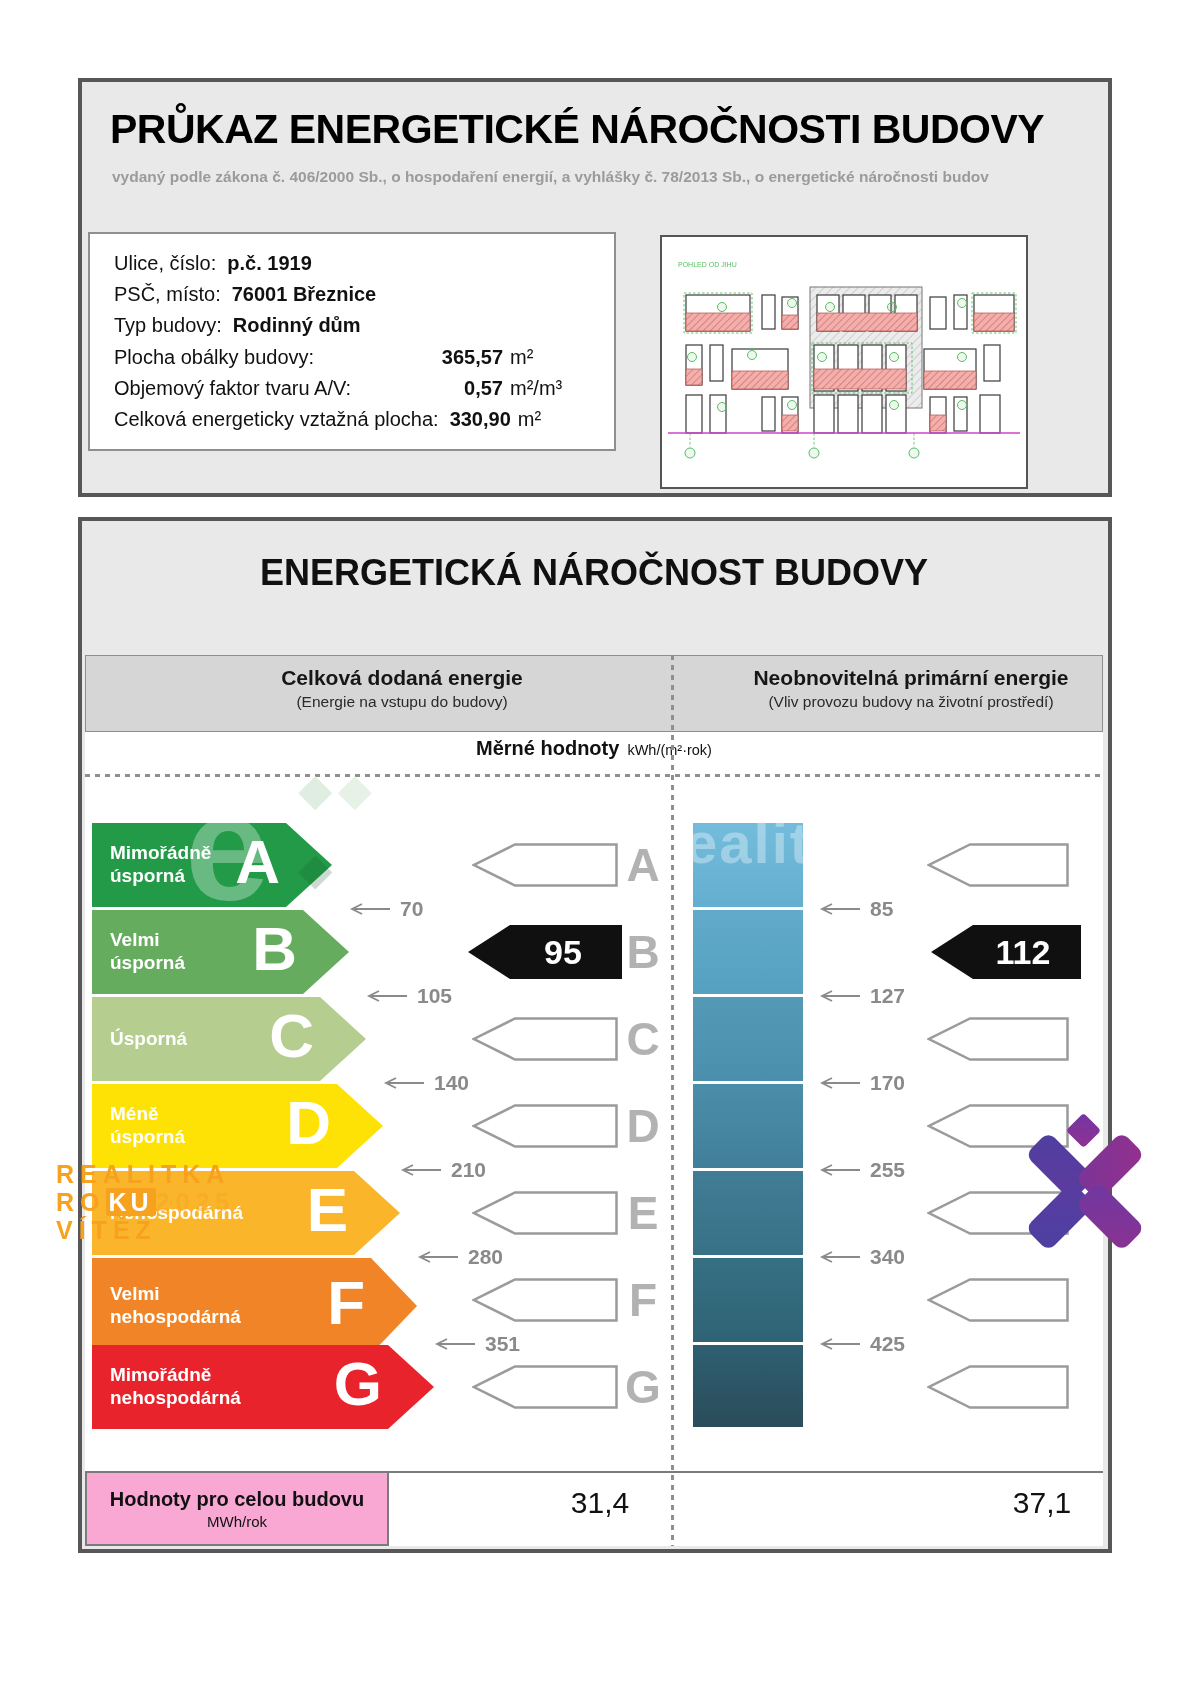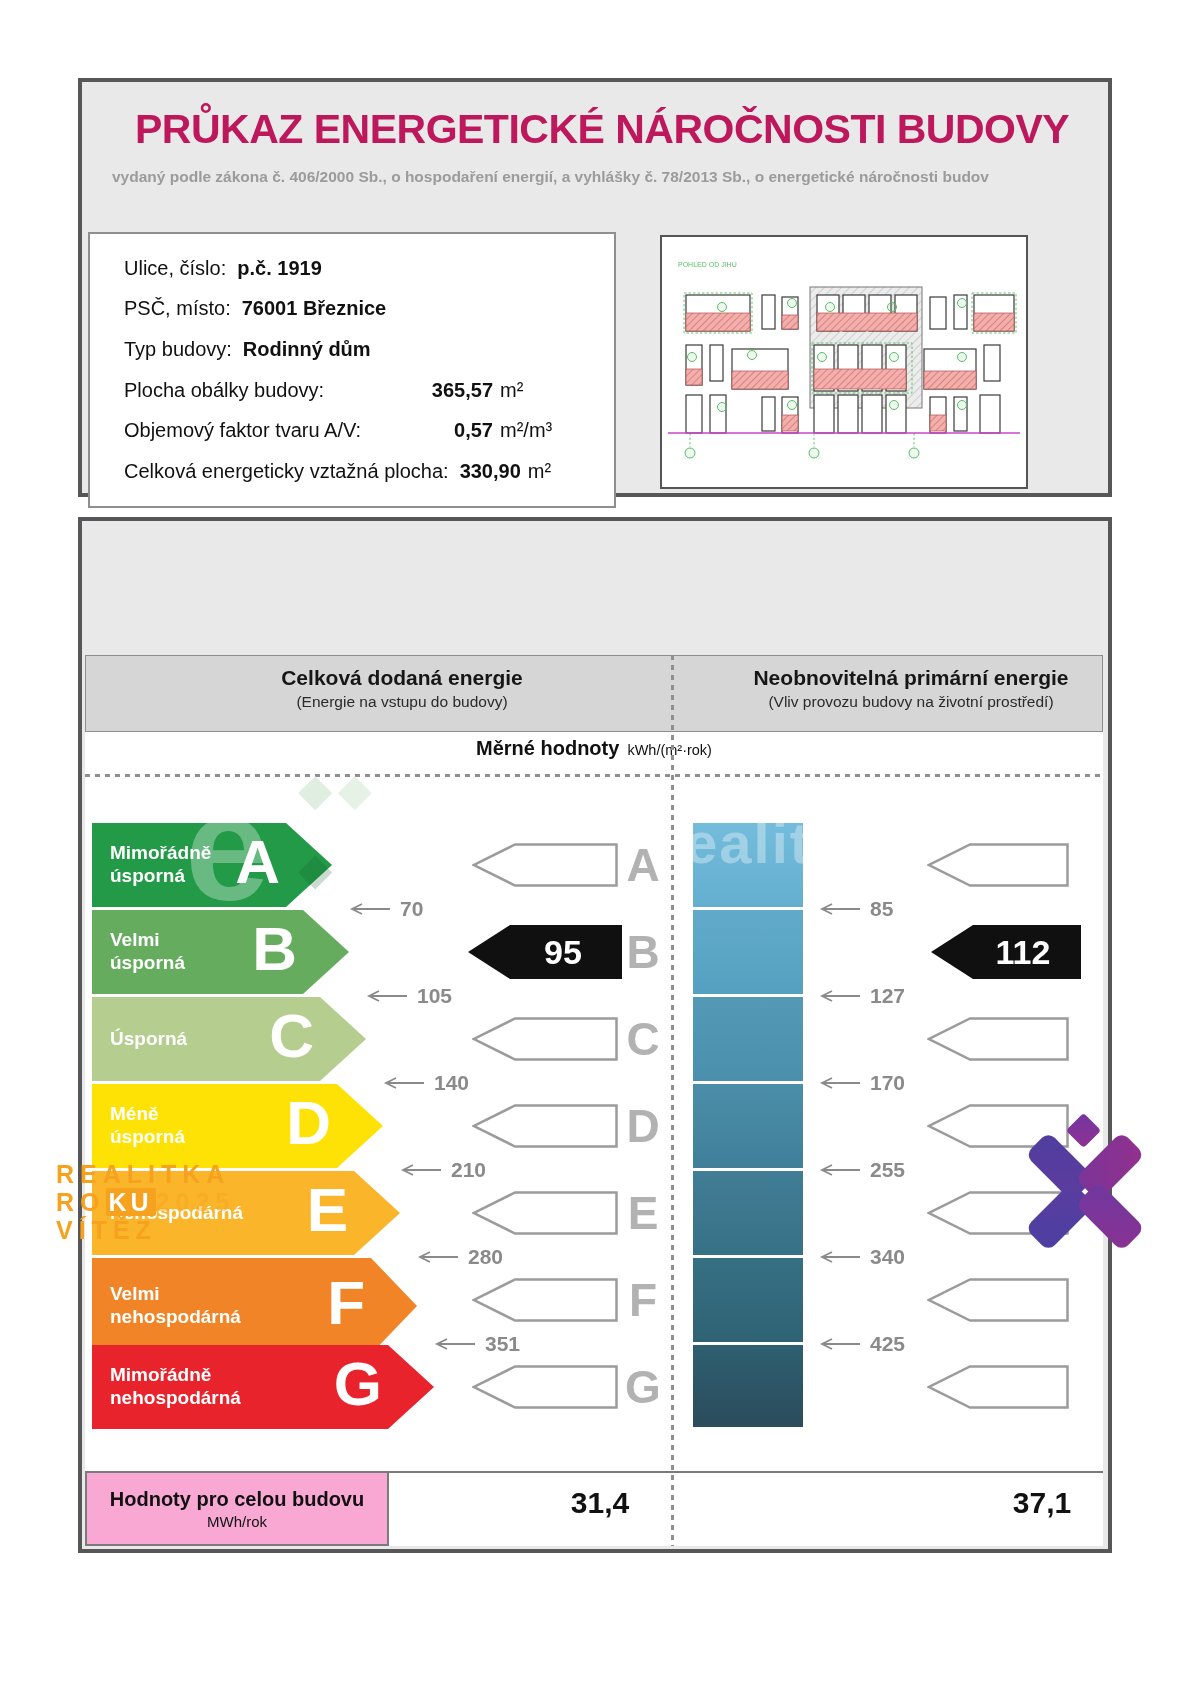--- a/index.html
+++ b/index.html
@@ -2,24 +2,24 @@
 <html><head>
 <meta charset="utf-8">
 <style>
   html,body{margin:0;padding:0;background:#fff;}
   .page{position:relative;width:1190px;height:1684px;background:#fff;
         font-family:"Liberation Sans",sans-serif;overflow:hidden;color:#111;}
   
   .bigbox{position:absolute;background:#E9E9E9;border:4px solid #57575A;box-sizing:border-box;}
   .whitebox{position:absolute;background:#fff;border:2px solid #8F8F8F;box-sizing:border-box;}
   
-  .t1{position:absolute;left:110px;top:106px;font-size:41px;font-weight:800;letter-spacing:-0.5px;color:#be185d;margin-left:25px;}
+  .t1{position:absolute;left:110px;top:106px;font-size:41px;font-weight:800;letter-spacing:-0.5px;color:#000000;}
   .s1{position:absolute;left:112px;top:168px;font-size:15.5px;font-weight:bold;color:#9B9B9B;}
-  #info-rows{position:absolute;left:88px;top:232px;width:528px;height:276px;background:#fff;
-             border:2px solid #8F8F8F;box-sizing:border-box;padding:14px 34px;display:flex;flex-direction:column;justify-content:space-around;}
+  #info-rows{position:absolute;left:88px;top:232px;width:528px;height:219px;background:#fff;
+             border:2px solid #8F8F8F;box-sizing:border-box;padding:14px 24px;display:flex;flex-direction:column;justify-content:space-around;}
   .info-row{display:flex;align-items:baseline;font-size:20px;}
   .info-row .val{font-weight:bold;margin-left:11px;white-space:pre;}
   .info-row.right .val{margin-left:auto;}
   .info-row .unit{margin-left:7px;}
   .info-row.right .unit{min-width:80px;margin-left:7px;}
   
   .t2{position:absolute;left:85px;top:552px;width:1018px;text-align:center;font-size:36px;font-weight:800;letter-spacing:0;color:#101010;}
   .band{position:absolute;left:85px;top:655px;width:1018px;height:77px;background:#D6D6D6;border:1px solid #8E8E8E;box-sizing:border-box;}
   .band-col{position:absolute;top:666px;text-align:center;margin-left:24px;}
   .band-title{font-size:21px;font-weight:bold;color:#161616;}
@@ -48,21 +48,21 @@
   .o-arrow{position:absolute;z-index:1;}
   .b-arrow{position:absolute;background:#101010;color:#fff;font-weight:bold;font-size:34px;
            clip-path:polygon(0 50%,42px 0,100% 0,100% 100%,42px 100%);
            display:flex;align-items:center;justify-content:center;box-sizing:border-box;z-index:2;}
   
   .footer-line{position:absolute;left:85px;top:1471px;width:1018px;height:75px;border-top:2px solid #7B7B7B;box-sizing:border-box;}
   .footer-label{position:absolute;left:85px;top:1471px;width:304px;height:75px;background:#f9a8d4;border:2px solid #7B7B7B;
                 box-sizing:border-box;display:flex;flex-direction:column;align-items:center;justify-content:center;z-index:2;}
   .footer-label .l1{font-size:20px;font-weight:bold;}
   .footer-label .l2{font-size:15px;margin-top:2px;}
-  .footer-val{position:absolute;top:1486px;width:140px;text-align:center;font-size:30px;font-weight:bold;z-index:2;}
+  .footer-val{position:absolute;top:1486px;width:140px;text-align:center;font-size:30px;font-weight:normal;z-index:2;}
   
   .wm-e{position:absolute;left:165px;top:772px;z-index:2;pointer-events:none;}
   .wm-rk{position:absolute;left:56px;top:1160px;z-index:2;color:#F6A21E;font-weight:bold;font-size:25px;
          letter-spacing:6px;line-height:28px;pointer-events:none;white-space:nowrap;}
   .wm-rk .ku{background:#F6A21E;color:#FFF;padding:0 3px;border-radius:2px;letter-spacing:4px;}
   .wm-rk .y25{color:rgba(246,162,30,0.45);}
   
   .xlogo{position:absolute;left:1005px;top:1080px;width:150px;height:160px;z-index:6;}
   .xlogo .dmnd{position:absolute;left:66px;top:38px;width:25px;height:25px;border-radius:4px;
                transform:rotate(45deg);background:linear-gradient(135deg,#7336A0,#8F3193);}
@@ -194,20 +194,21 @@
         <line x1="28" y1="196" x2="28" y2="210"></line>
           <line x1="152" y1="196" x2="152" y2="210"></line>
         <line x1="252" y1="196" x2="252" y2="210"></line>
       </g>
       <line x1="6" y1="196" x2="358" y2="196" stroke="#CC44CC" stroke-width="1.6"></line>
     </svg>
   </div>
 
   <div class="bigbox" style="left:78px;top:517px;width:1034px;height:1036px;"></div>
   <div class="chart-white"></div>
+  <div class="t2">ENERGETICKÁ NÁROČNOST BUDOVY</div>
 
   <div class="band"></div>
   <div class="band-col" style="left:85px;width:586px;">
     <div class="band-title">Celková dodaná energie</div>
     <div class="band-sub">(Energie na vstupu do budovy)</div>
   </div>
   <div class="band-col" style="left:671px;width:432px;">
     <div class="band-title">Neobnovitelná primární energie</div>
     <div class="band-sub">(Vliv provozu budovy na životní prostředí)</div>
   </div>

